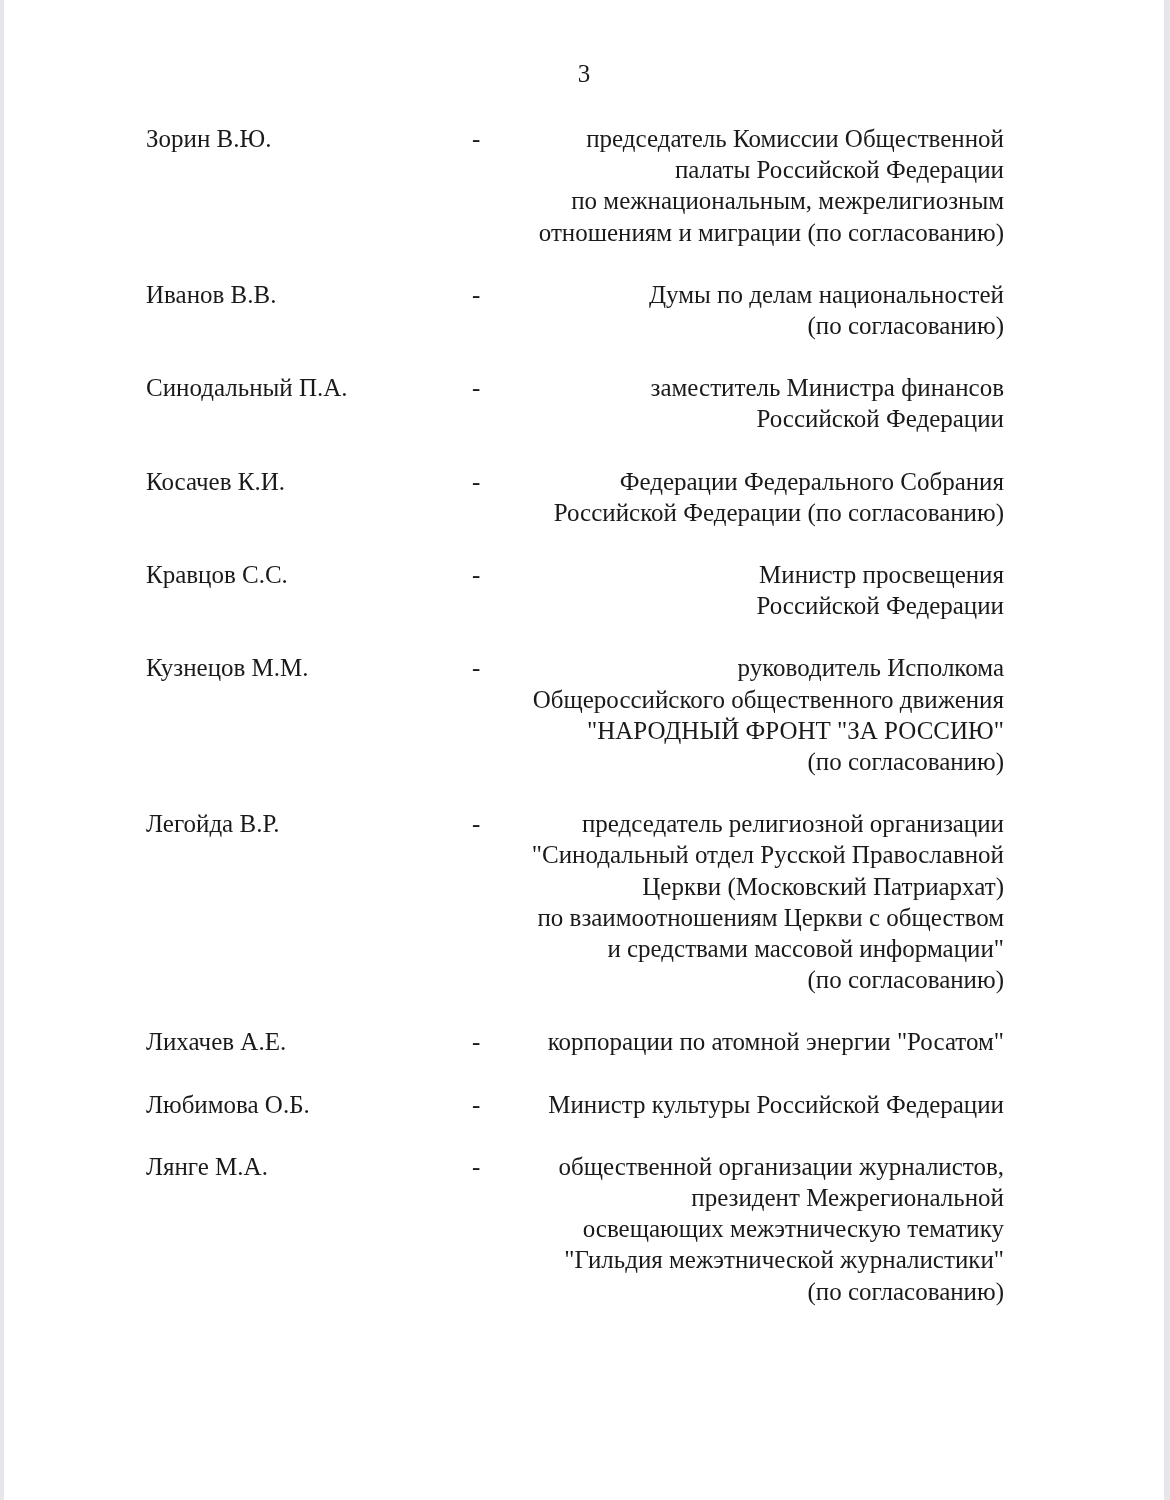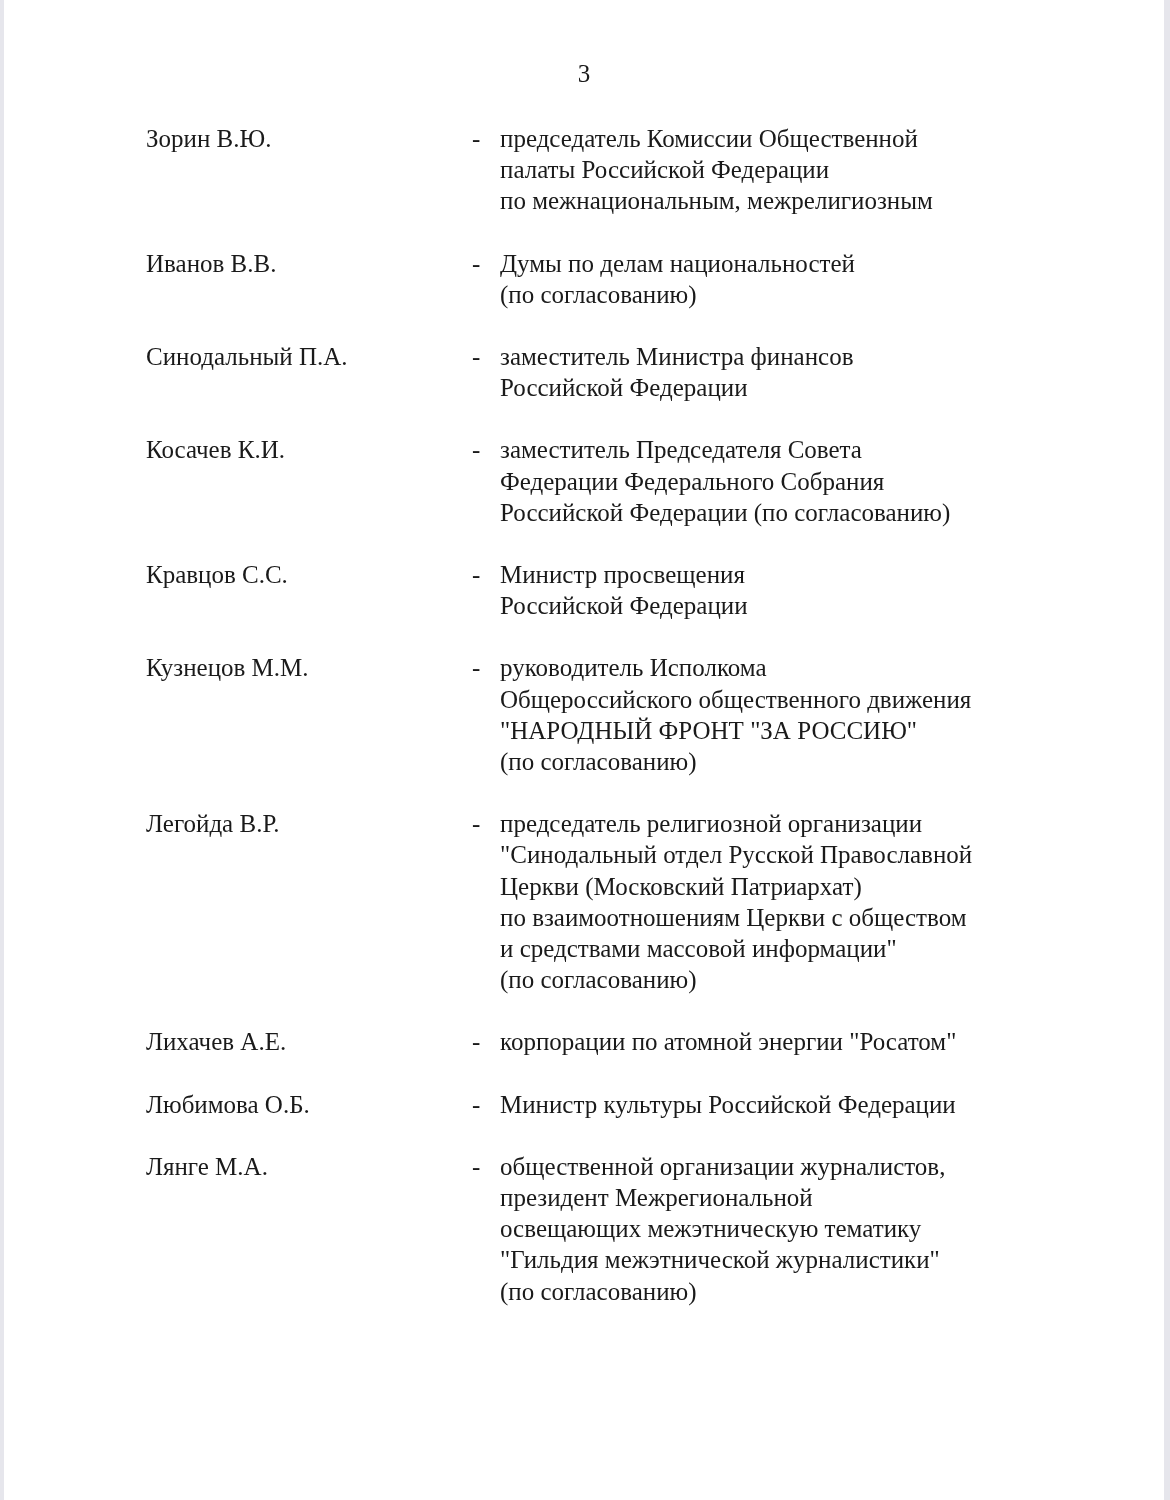--- a/index.html
+++ b/index.html
@@ -51,20 +51,21 @@
       position: absolute;
       left: 468px;
       top: 0;
       font-size: 25px;
       line-height: 31px;
     }
     .entry .role {
       margin-left: 496px;
       font-size: 25px;
       line-height: 31.2px;
+      text-align: right;
     }
     .entry .role .line {
       display: block;
       white-space: nowrap;
     }
   </style>
 </head>
 <body>
 
 <div class="page">
@@ -72,20 +73,21 @@
 
   <div class="entries">
 
     <div class="entry">
       <span class="name">Зорин В.Ю.</span>
       <span class="dash">-</span>
       <div class="role">
         <span class="line">председатель Комиссии Общественной</span>
         <span class="line">палаты Российской Федерации</span>
         <span class="line">по межнациональным, межрелигиозным</span>
+        <span class="line">отношениям и миграции (по согласованию)</span>
       </div>
     </div>
 
     <div class="entry">
       <span class="name">Иванов В.В.</span>
       <span class="dash">-</span>
       <div class="role">
         <span class="line">Думы по делам национальностей</span>
         <span class="line">(по согласованию)</span>
       </div>
@@ -97,21 +99,20 @@
       <div class="role">
         <span class="line">заместитель Министра финансов</span>
         <span class="line">Российской Федерации</span>
       </div>
     </div>
 
     <div class="entry">
       <span class="name">Косачев К.И.</span>
       <span class="dash">-</span>
       <div class="role">
-        <span class="line">заместитель Председателя Совета</span>
         <span class="line">Федерации Федерального Собрания</span>
         <span class="line">Российской Федерации (по согласованию)</span>
       </div>
     </div>
 
     <div class="entry">
       <span class="name">Кравцов С.С.</span>
       <span class="dash">-</span>
       <div class="role">
         <span class="line">Министр просвещения</span>

